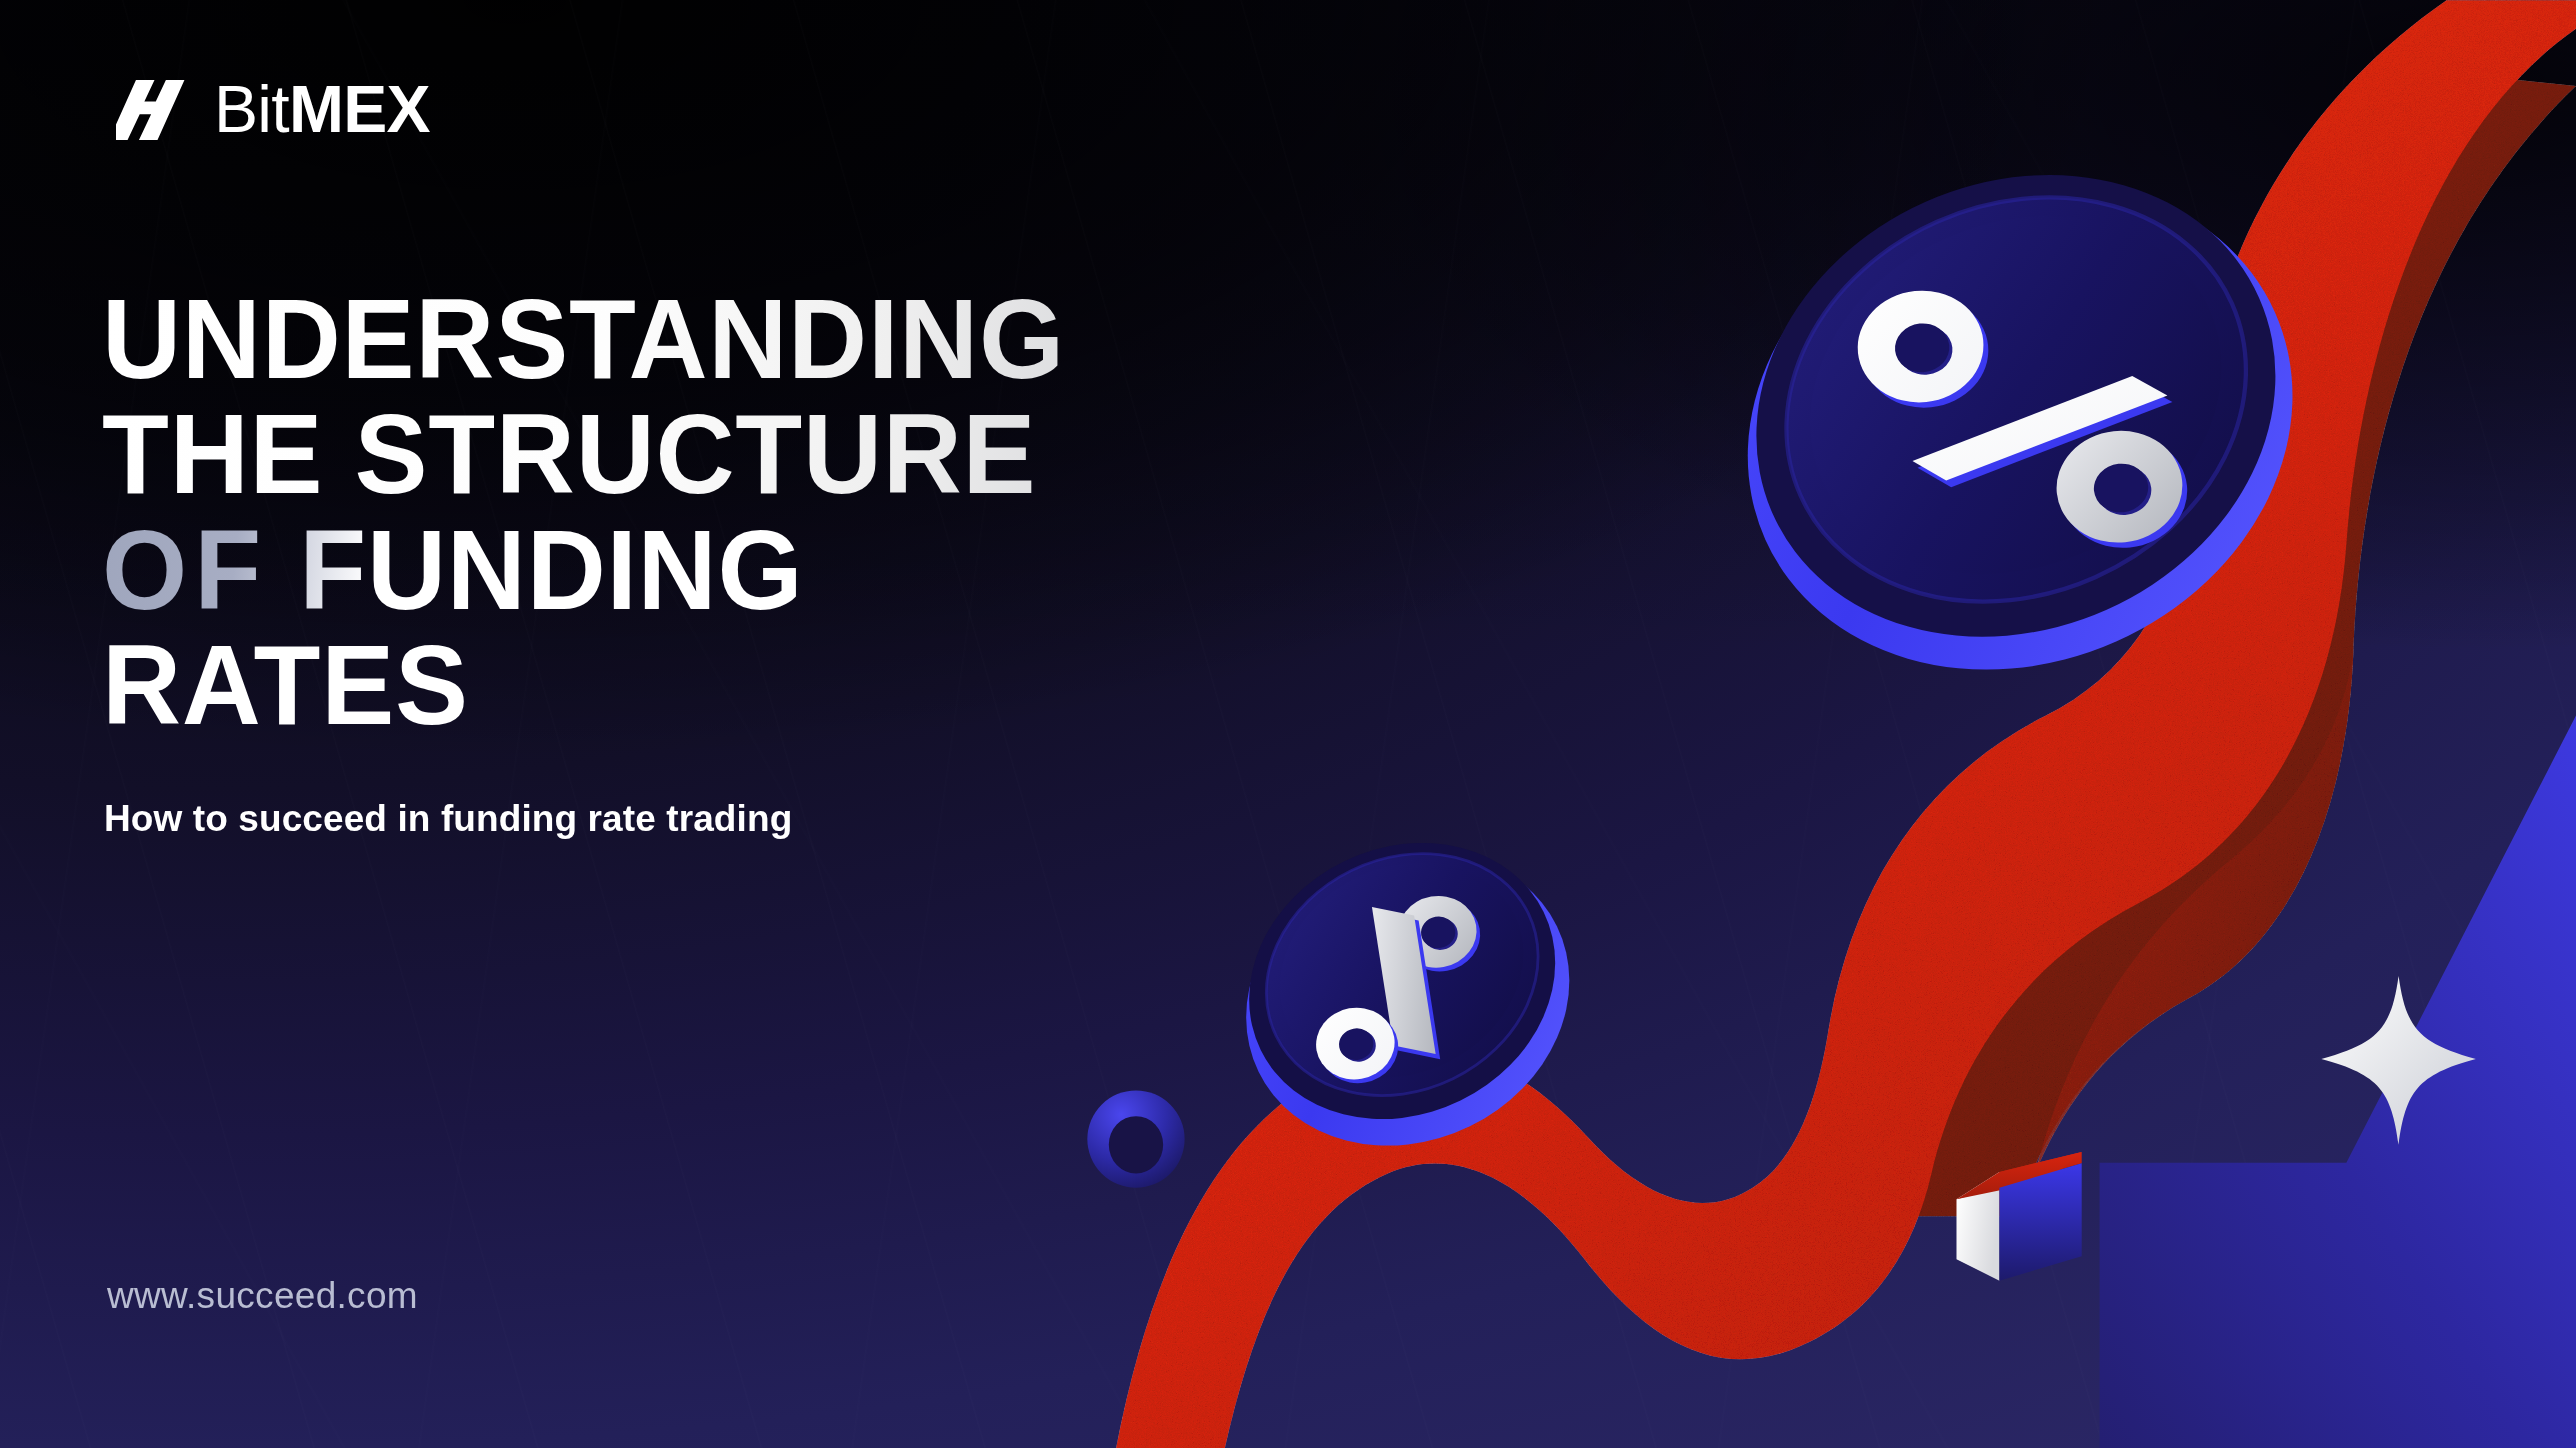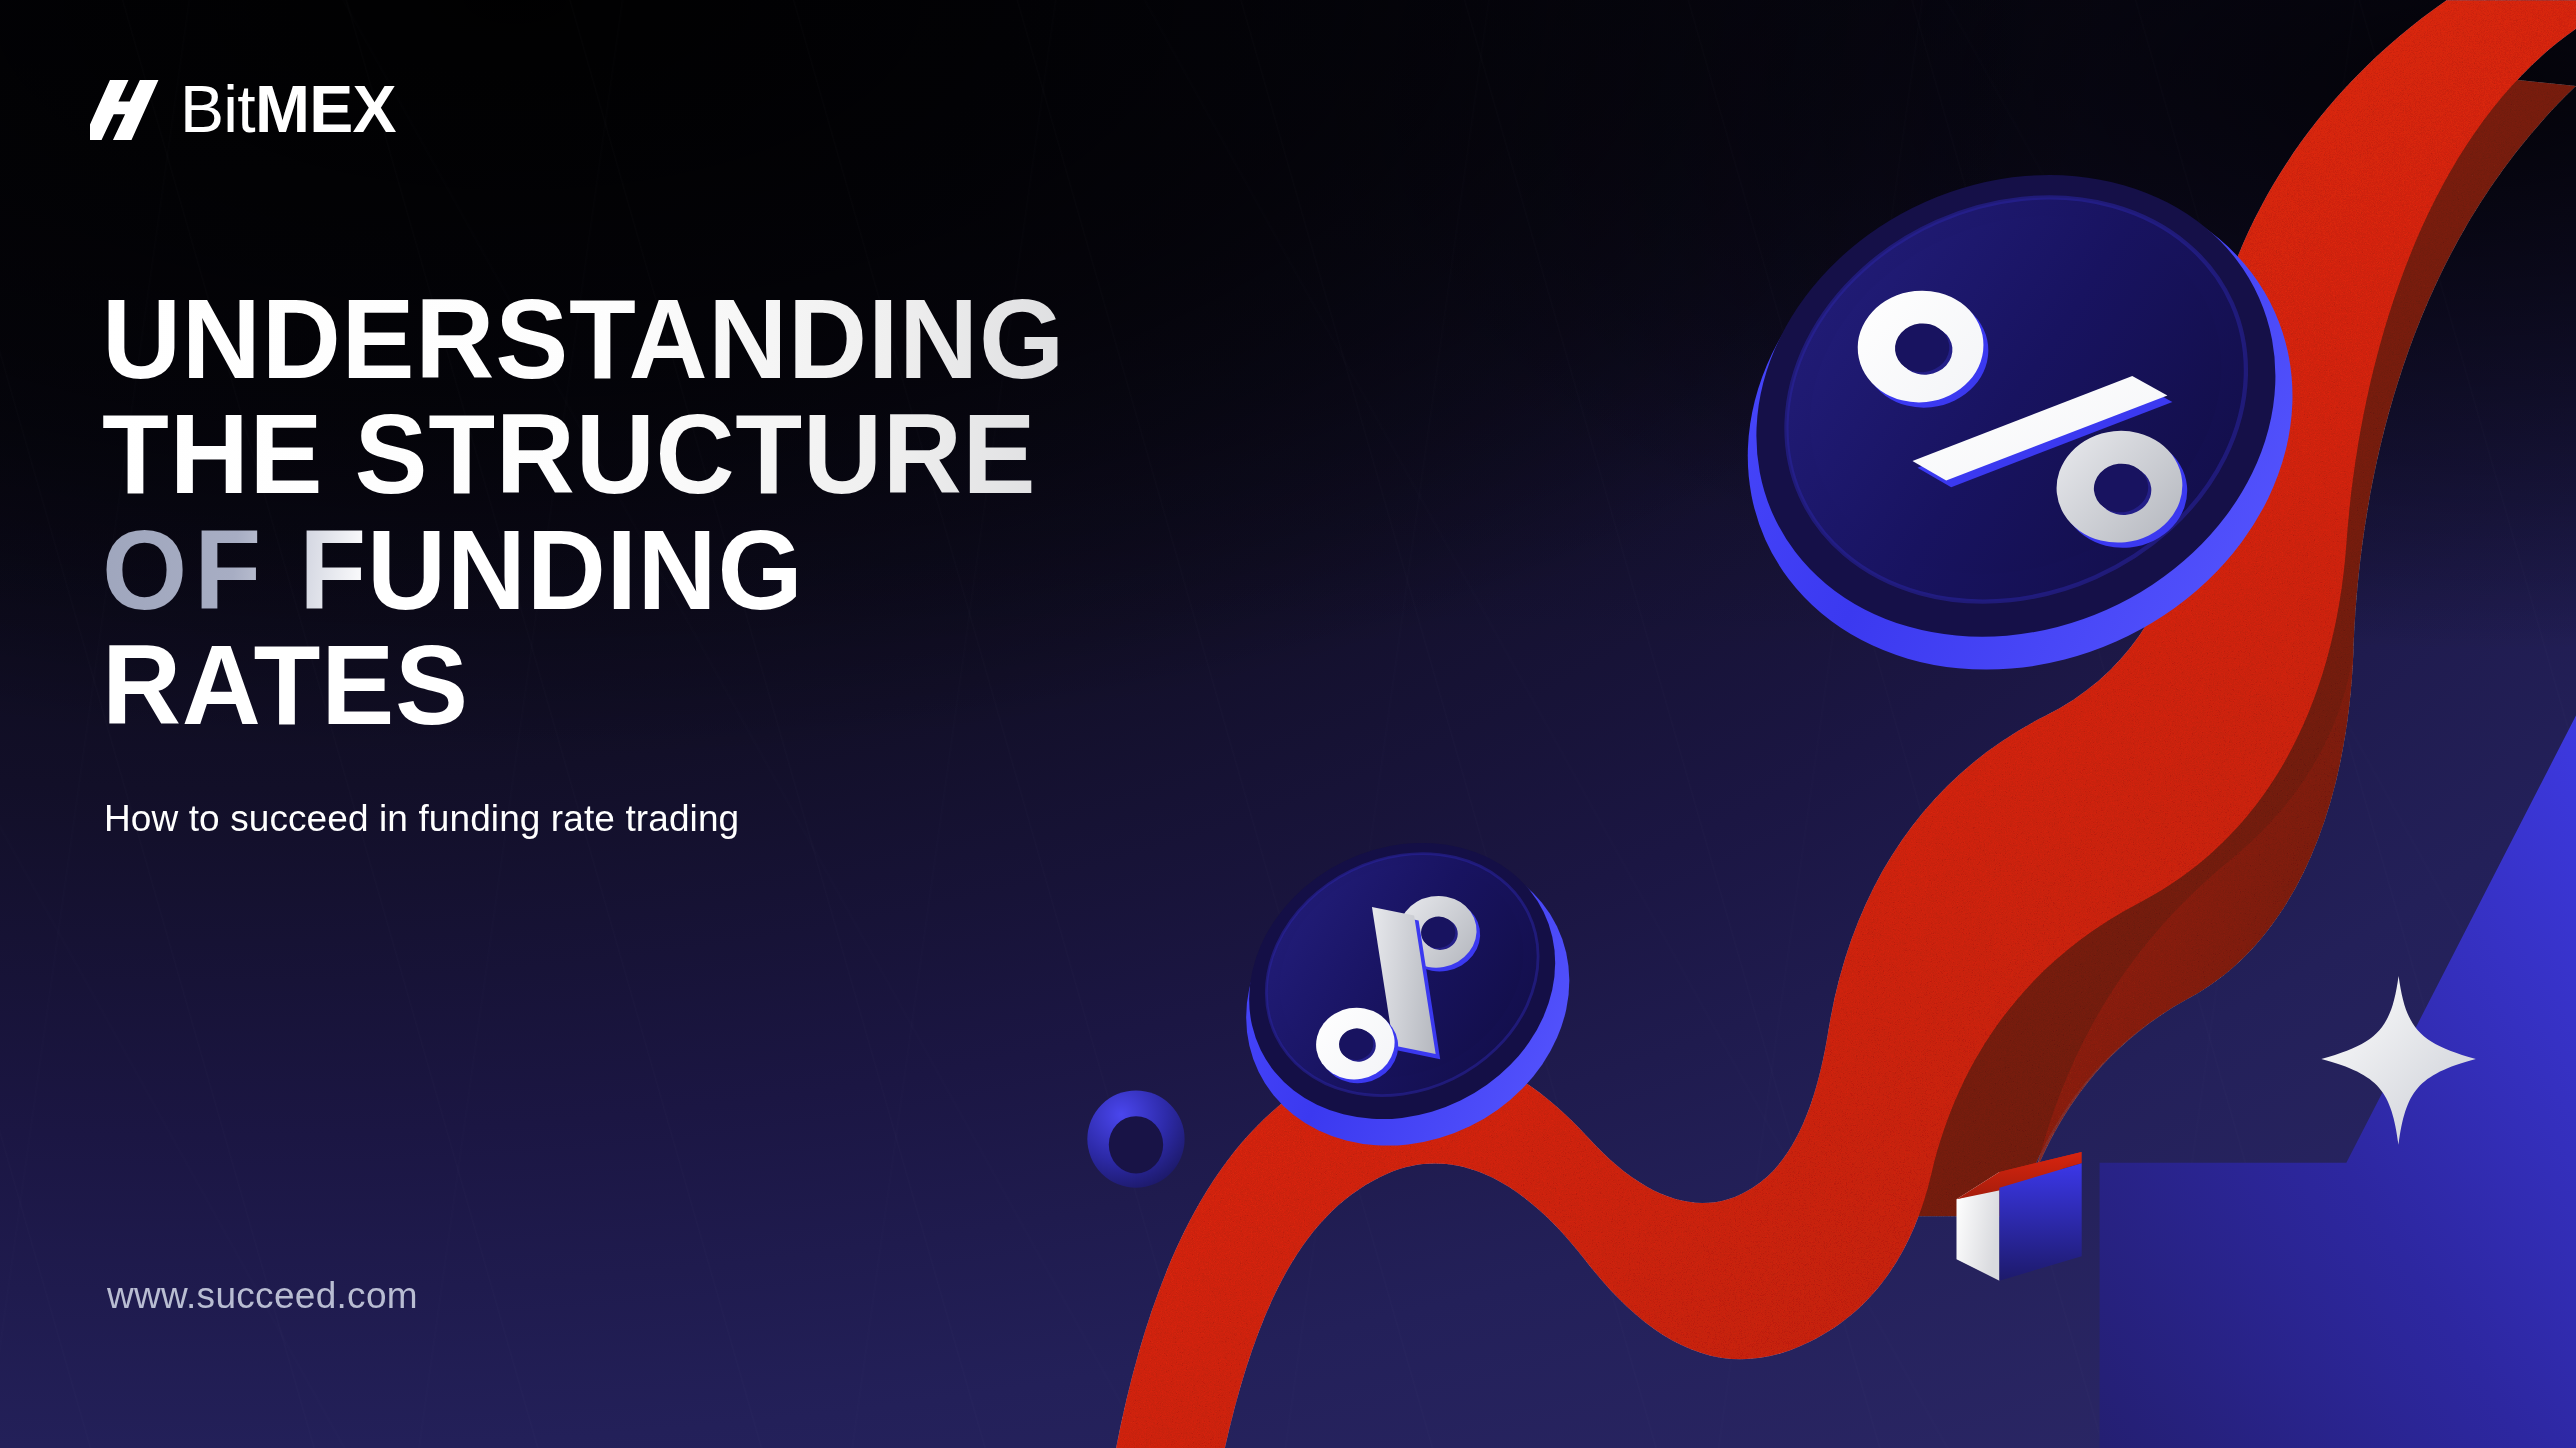--- a/index.html
+++ b/index.html
@@ -35,22 +35,22 @@
     opacity:.30;
     background:
       repeating-linear-gradient(74deg, rgba(255,255,255,0) 0 86px, rgba(210,212,235,0.055) 87px, rgba(255,255,255,0) 89px 215px),
       repeating-linear-gradient(98deg, rgba(255,255,255,0) 0 186px, rgba(200,205,235,0.040) 187px, rgba(255,255,255,0) 190px 429px),
       repeating-linear-gradient(61deg, rgba(255,255,255,0) 0 300px, rgba(190,198,230,0.035) 301px, rgba(255,255,255,0) 305px 701px);
     pointer-events:none;
   }
 
   
   .logo{
-    position:absolute; left:90px; top:80px;
-    display:flex; align-items:center; gap:13px;
+    position:absolute; left:116px; top:80px;
+    display:flex; align-items:center; gap:21px;
   }
   .logo-mark{ width:77px; height:60px; display:block; }
   .logo-word{
     font-size:66px; line-height:.9; letter-spacing:-0.7px; color:#fff;
     font-weight:400; white-space:nowrap;
   }
   .logo-word b{ font-weight:800; }
 
   .headline{
     position:absolute; left:102px; top:282px;
@@ -74,21 +74,21 @@
     -webkit-background-clip:text; background-clip:text;
   }
   .hl-4{
     background:linear-gradient(96deg,#ffffff 0%,#ffffff 60%,#f2f3f6 100%);
     -webkit-background-clip:text; background-clip:text;
   }
   .hl-sp{ letter-spacing:7.2px; }
 
   .subtitle{
     position:absolute; left:104px; top:798px;
-    font-size:37px; color:#ffffff; font-weight:400; letter-spacing:0.1px;
+    font-size:37px; color:#ffffff; font-weight:700; letter-spacing:0.1px;
   }
   .weburl{
     position:absolute; left:107px; top:1275px;
     font-size:37px; color:#b9bdd2; font-weight:400; letter-spacing:0.3px;
   }
 
   
   .decor{ position:absolute; inset:0; pointer-events:none; }
   .decor svg{ position:absolute; inset:0; width:2576px; height:1449px; }
 

